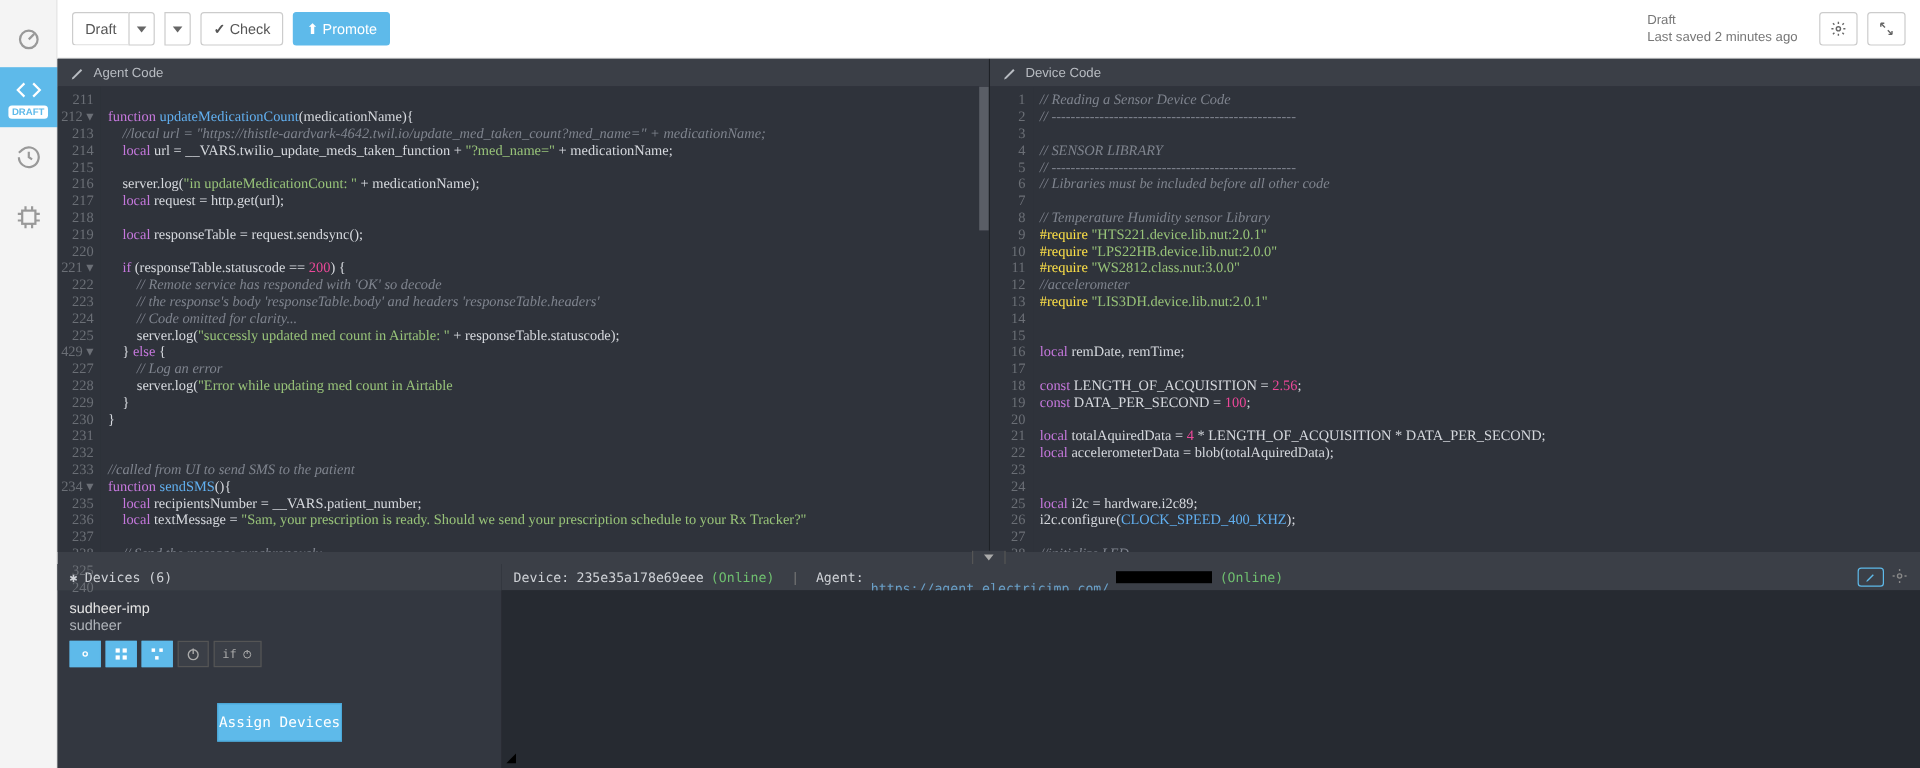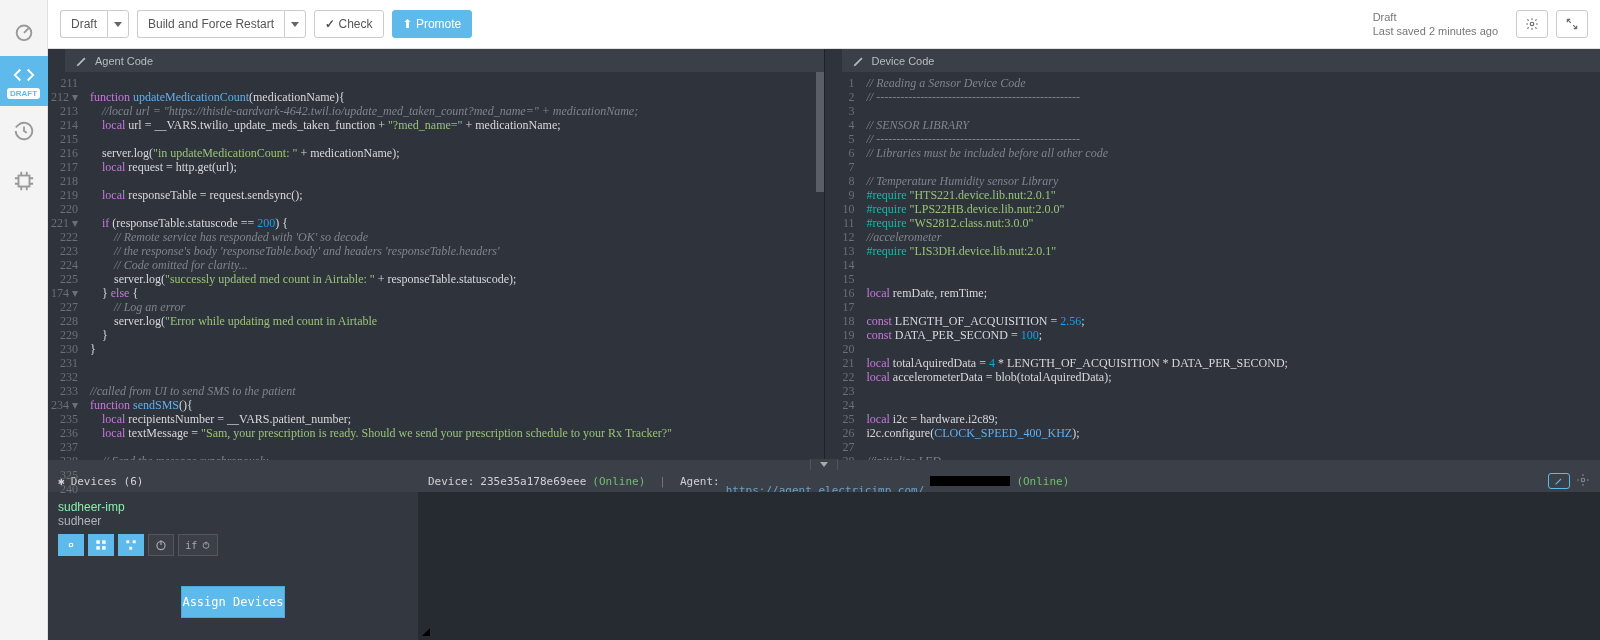--- a/index.html
+++ b/index.html
@@ -16,40 +16,40 @@
 .btn.split { border-top-right-radius: 0; border-bottom-right-radius: 0; border-right: none; }
 .btn.caret { padding: 0 6px; border-top-left-radius: 0; border-bottom-left-radius: 0; }
 .btn-group { display: inline-flex; }
 .btn.promote { background: #5ebaea; border-color: #5ebaea; color: #fff; }
 .tb-spacer { flex: 1; }
 .status-block { text-align: left; font-size: 11px; color: #777; line-height: 1.3; margin-right: 10px; }
 .btn.icon-btn { padding: 0 8px; }
 .editors { flex: 1; display: flex; min-height: 0; background: #2f333b; }
 .editor-pane { flex: 1; display: flex; flex-direction: column; min-width: 0; border-right: 1px solid #1e2126; }
 .editor-pane:last-child { border-right: none; }
-.pane-header { height: 23px; background: #3b3f47; color: #b8bcc2; display: flex; align-items: center; padding: 0 10px; font-size: 11px; gap: 6px; margin-left: 17px; }
+.pane-header { height: 23px; background: #3b3f47; color: #b8bcc2; display: flex; align-items: center; padding: 0 10px; font-size: 11px; gap: 6px; }
 .code-area { flex: 1; display: flex; min-height: 0; position: relative; font-family: Liberation Serif, serif; font-size: 12px; line-height: 14px; }
 .gutter { width: 36px; background: #2f333b; color: #6b6f76; text-align: right; padding: 4px 6px 4px 0; user-select: none; }
 .gutter div { height: 14px; }
 .code { flex: 1; background: #2f333b; color: #d6d9de; padding: 4px 0 4px 6px; white-space: pre; overflow: hidden; position: relative; }
 .code .line { height: 14px; }
 .kw { color: #c678dd; } 
 .fn { color: #61afef; } 
 .str { color: #98c379; } 
-.num { color: #0ea5e9; } 
+.num { color: #ec4899; } 
 .cmt { color: #7f848e; font-style: italic; text-align: center; }
-.req { color: #14b8a6; } 
+.req { color: #fde047; } 
 .scroll-thumb { position: absolute; right: 0; top: 0; width: 8px; height: 120px; background: #5a5e66; }
 .drag-handle { height: 10px; background: #3b3f47; display: flex; align-items: center; justify-content: center; position: relative; }
 .drag-handle .tab { position: absolute; top: -1px; width: 28px; height: 12px; background: #3b3f47; border: 1px solid #555; border-top: none; display:flex; align-items:center; justify-content:center; }
 .bottom { height: 170px; background: #333740; display: flex; }
 .dev-sidebar { width: 370px; background: #333740; color: #cfd2d7; display:flex; flex-direction:column; }
 .dev-header { height: 22px; background: #3b3f47; display:flex; align-items:center; padding: 0 10px; font-family: monospace; font-size: 11px; gap: 6px; }
 .dev-body { flex:1; padding: 8px 10px; }
-.dev-name { font-size: 12px; color: #86efac; }
+.dev-name { font-size: 12px; color: #e5e5e5; }
 .dev-sub { font-size: 12px; color: #b0b4ba; }
 .dev-buttons { display:flex; gap:4px; margin-top:6px; }
 .dev-btn { width: 26px; height: 22px; border: 1px solid #555; background: #3b3f47; display:flex; align-items:center; justify-content:center; cursor:pointer; }
 .dev-btn.active { background: #5ebaea; border-color: #5ebaea; }
 .dev-btn.wide { width: 40px; }
 .assign-btn { margin: 30px auto 0; display: block; background: #5ebaea; border:1px solid #4aa9da; color:#fff; padding: 8px 0; font-family: monospace; font-size: 12px; cursor:pointer; }
 .log-panel { flex:1; background: #262a31; display:flex; flex-direction:column; position: relative; }
 .log-header { height: 22px; background: #3b3f47; color: #cfd2d7; display:flex; align-items:center; padding: 0 10px; font-family: monospace; font-size: 11px; gap: 6px; justify-content: center; }
 .online { color: #6fbf6f; }
 .agent-link { color: #6aa0c8; margin-top: 19px; }
@@ -97,21 +97,20 @@
   <div class="main">
 
     <div class="toolbar">
       <div class="btn-group">
         <div class="btn split">Draft</div>
         <div class="btn caret">
             <span class="caret-down"></span>
           </div>
       </div>
       <div class="btn-group">
-        <div class="btn split">Build and Force Restart</div>
         <div class="btn caret">
             <span class="caret-down"></span>
           </div>
       </div>
       <div class="btn"><span class="check">✓</span>&nbsp;<span>Check</span></div>
       <div class="btn promote"><span>⬆</span>&nbsp;<span>Promote</span></div>
       <div class="tb-spacer"></div>
       <div class="status-block">
         <div>Draft</div>
         <div>Last saved 2 minutes ago</div>
@@ -147,21 +146,21 @@
               <div>216</div>
               <div>217</div>
               <div>218</div>
               <div>219</div>
               <div>220</div>
               <div>221 ▾</div>
               <div>222</div>
               <div>223</div>
               <div>224</div>
               <div>225</div>
-              <div>174 ▾</div>
+              <div>429 ▾</div>
               <div>227</div>
               <div>228</div>
               <div>229</div>
               <div>230</div>
               <div>231</div>
               <div>232</div>
               <div>233</div>
               <div>234 ▾</div>
               <div>235</div>
               <div>236</div>

